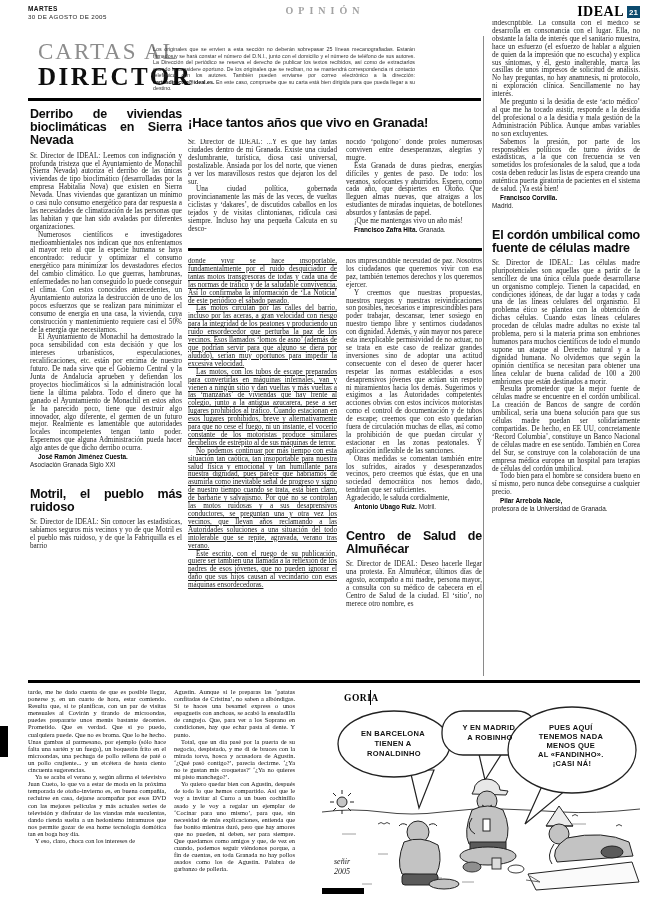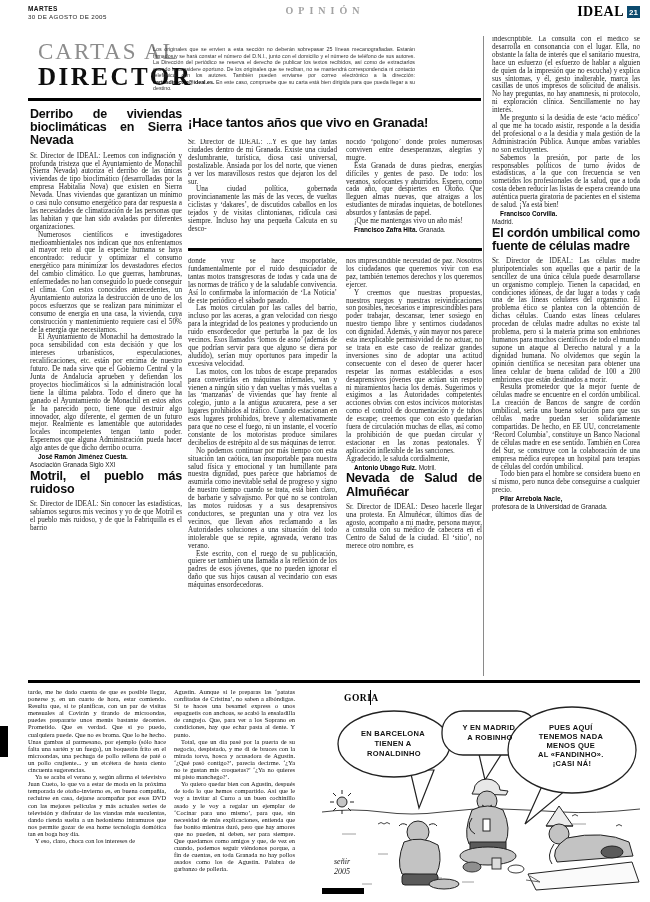--- a/index.html
+++ b/index.html
@@ -32,32 +32,32 @@
   #vrule{left:483px;top:36px;width:1px;height:640px;background:#8a8a8a;}
   #edgemark{left:0;top:726px;width:8px;height:31px;background:#000;}
   #cornermark{left:322px;top:888px;width:42px;height:6px;background:#000;}
 
   
   .bodytext{font-size:7.2px;line-height:7.9px;text-align:justify;color:#1c1c1c;}
   .bodytext p{margin:0;text-indent:8px;}
   .bodytext p.noind{text-indent:0;}
   .headline{font:bold 12.5px/13.2px "Liberation Sans",sans-serif;color:#0b0b0b;
             margin:0 0 5px 0;text-indent:0;letter-spacing:-.2px;}
-  .h-mid{margin-top:1px;}
+  .h-mid{margin-top:19px;}
   .sig{font:bold 6.4px/7.8px "Liberation Sans",sans-serif;margin:1px 0 0 0;text-indent:0;color:#000;}
   .sig .loc{font-weight:400;color:#222;}
 
   #col1{left:30px;top:108px;width:152px;height:572px;overflow:hidden;}
   #granada-headline{left:188px;top:116px;width:300px;font:bold 13px/14px "Liberation Sans",sans-serif;
                     white-space:nowrap;color:#0b0b0b;letter-spacing:-.2px;}
   #col2a{left:188px;top:139px;width:149px;height:106px;overflow:hidden;}
   #col3a{left:346px;top:139px;width:136px;height:106px;overflow:hidden;}
-  #col2b{left:188px;top:258px;width:149px;height:419px;overflow:hidden;}
+  #col2b{left:188px;top:258px;width:149px;height:419px;overflow:hidden;text-decoration:underline;}
   #col3b{left:346px;top:258px;width:136px;height:419px;overflow:hidden;}
-  #col4{left:492px;top:36px;width:148px;height:641px;overflow:hidden;}
+  #col4{left:492px;top:20px;width:148px;height:641px;overflow:hidden;}
 
   
   .bottomtext{font-size:6.4px;line-height:7.1px;text-align:justify;color:#101010;
               font-family:"Liberation Serif",serif;}
   .bottomtext p{margin:0;text-indent:7px;}
   .bottomtext p.noind{text-indent:0;}
   #bcolA{left:28px;top:688px;width:138px;height:214px;overflow:hidden;}
   #bcolB{left:174px;top:688px;width:121px;height:214px;overflow:hidden;}
 
   
@@ -123,24 +123,25 @@
     <p class="noind">donde vivir se hace insoportable, fundamentalmente por el ruido desquiciador de tantas motos transgresoras de todas y cada una de las normas de tráfico y de la saludable convivencia. Así lo confirmaba la información de ‘La Noticia’ de este periódico el sábado pasado.</p>
     <p>Las motos circulan por las calles del barrio, incluso por las aceras, a gran velocidad con riesgo para la integridad de los peatones y produciendo un ruido ensordecedor que perturba la paz de los vecinos. Esos llamados ‘lomos de asno’ (además de que podrían servir para que alguno se diera por aludido), serían muy oportunos para impedir la excesiva velocidad.</p>
     <p>Las motos, con los tubos de escape preparados para convertirlas en máquinas infernales, van y vienen a ningún sitio y dan vueltas y más vueltas a las ‘manzanas’ de viviendas que hay frente al colegio, junto a la antigua azucarera, pese a ser lugares prohibidos al tráfico. Cuando estacionan en esos lugares prohibidos, breve y alternativamente para que no cese el fuego, ni un instante, el vocerío constante de los motoristas produce similares decibelios de estrépito al de sus máquinas de terror.</p>
     <p>No podemos continuar por más tiempo con esta situación tan caótica, tan insoportable para nuestra salud física y emocional y tan humillante para nuestra dignidad, pues parece que habríamos de asumirla como inevitable señal de progreso y signo de nuestro tiempo cuando se trata, está bien claro, de barbarie y salvajismo. Por qué no se controlan las motos ruidosas y a sus desaprensivos conductores, se preguntan una y otra vez los vecinos, que llevan años reclamando a las Autoridades soluciones a una situación del todo intolerable que se repite, agravada, verano tras verano.</p>
     <p>Este escrito, con el ruego de su publicación, quiere ser también una llamada a la reflexión de los padres de esos jóvenes, que no pueden ignorar el daño que sus hijos causan al vecindario con esas máquinas ensordecedoras.</p>
   </div>
 
   <div class="abs bodytext" id="col3b">
     <p class="noind">nos imprescindible necesidad de paz. Nosotros los ciudadanos que queremos vivir con esa paz, también tenemos derechos y los queremos ejercer.</p>
     <p>Y creemos que nuestras propuestas, nuestros ruegos y nuestras reivindicaciones son posibles, necesarios e imprescindibles para poder trabajar, descansar, tener sosiego en nuestro tiempo libre y sentirnos ciudadanos con dignidad. Además, y aún mayor nos parece esta inexplicable permisividad de no actuar, no se trata en este caso de realizar grandes inversiones sino de adoptar una actitud consecuente con el deseo de querer hacer respetar las normas establecidas a esos desaprensivos jóvenes que actúan sin respeto ni miramientos hacia los demás. Sugerimos y exigimos a las Autoridades competentes acciones obvias con estos incívicos motoristas como el control de documentación y de tubos de escape; creemos que con esto quedarían fuera de circulación muchas de ellas, así como la prohibición de que puedan circular y estacionar en las zonas peatonales. Y aplicación inflexible de las sanciones.</p>
+    <p>Otras medidas se comentan también entre los sufridos, airados y desesperanzados vecinos, pero creemos que éstas, que en una sociedad democrática nos hemos dado, tendrían que ser suficientes.</p>
     <p class="noind">Agradecido, le saluda cordialmente,</p>
     <p class="sig"><span>Antonio Ubago Ruiz.</span>
       <span class="loc">Motril.</span></p>
-    <h2 class="headline h-mid">Nevada de Salud de Almuñécar</h2>
+    <h2 class="headline h-mid">Centro de Salud de Almuñécar</h2>
     <p class="noind">Sr. Director de IDEAL: Deseo hacerle llegar una protesta. En Almuñécar, últimos días de agosto, acompaño a mi madre, persona mayor, a consulta con su médico de cabecera en el Centro de Salud de la ciudad. El ‘sitio’, no merece otro nombre, es</p>
   </div>
 
   <div class="abs bodytext" id="col4">
     <p class="noind">indescriptible. La consulta con el médico se desarrolla en consonancia con el lugar. Ella, no obstante la falta de interés que el sanitario muestra, hace un esfuerzo (el esfuerzo de hablar a alguien de quien da la impresión que no escucha) y explica sus síntomas, y él, gesto inalterable, marca las casillas de unos impresos de solicitud de análisis. No hay preguntas, no hay anamnesis, ni protocolo, ni exploración clínica. Sencillamente no hay interés.</p>
     <p>Me pregunto si la desidia de este ‘acto médico’ al que me ha tocado asistir, responde a la desidia del profesional o a la desidia y mala gestión de la Administración Pública. Aunque ambas variables no son excluyentes.</p>
     <p>Sabemos la presión, por parte de los responsables políticos de turno ávidos de estadísticas, a la que con frecuencia se ven sometidos los profesionales de la salud, que a toda costa deben reducir las listas de espera creando una auténtica puerta giratoria de pacientes en el sistema de salud. ¡Ya está bien!</p>
     <p class="sig"><span>Francisco Corvilla.</span><br>
       <span class="loc">Madrid.</span></p>
     <h2 class="headline h-mid">El cordón umbilical como fuente de células madre</h2>

